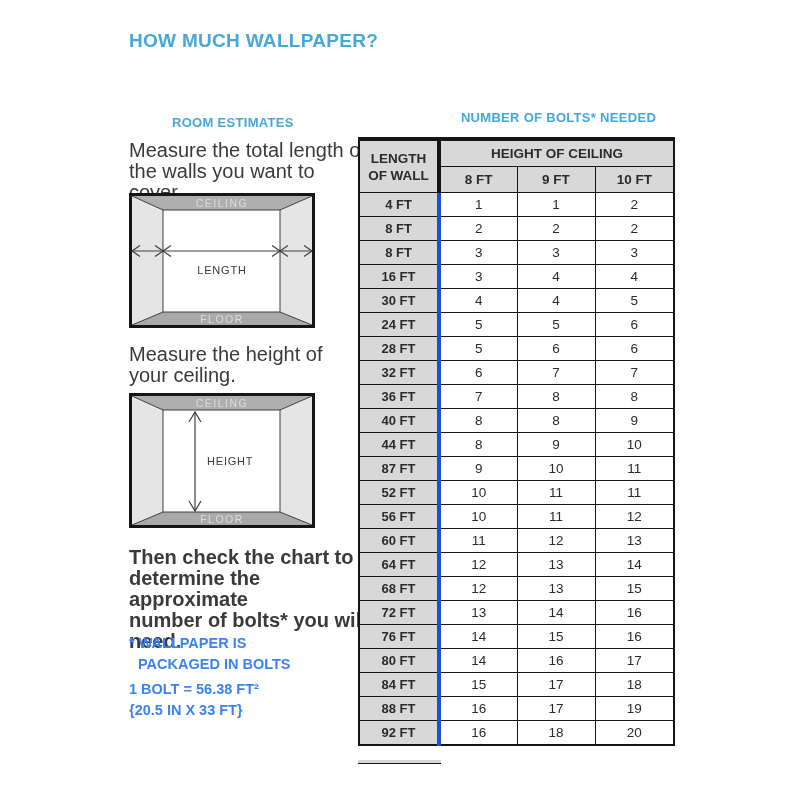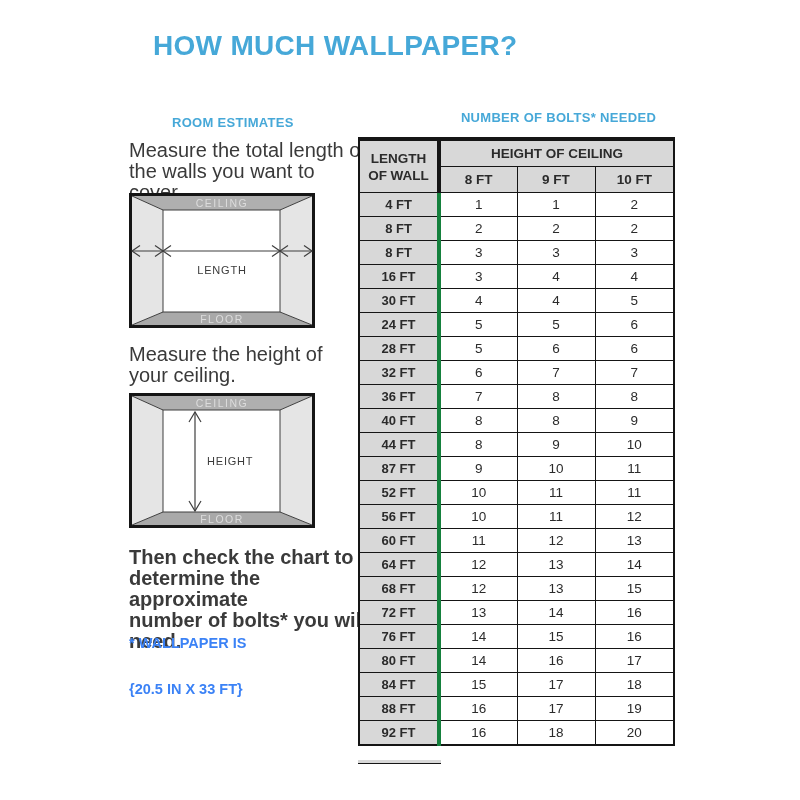--- a/index.html
+++ b/index.html
@@ -7,24 +7,23 @@
     width: 800px; height: 800px;
     background: #ffffff;
     font-family: "Liberation Sans", "DejaVu Sans", sans-serif;
     overflow: hidden;
     position: relative;
   }
   .abs { position: absolute; }
 
   .page-title {
     left: 129px; top: 30px;
-    font-size: 28px; font-weight: bold;
+    font-size: 19px; font-weight: bold;
     letter-spacing: 0.3px;
     color: var(--accent);
-    margin-left: 24px;
   }
   .section-heading {
     font-size: 13px; font-weight: bold;
     letter-spacing: 0.3px;
     color: var(--accent);
     margin-left: 43px;
   }
   #room-estimates-heading { left: 129px; top: 115px; }
   #table-heading { left: 358px; top: 110px; width: 315px; text-align: center; }
 
@@ -84,21 +83,21 @@
     white-space: pre-line;
     line-height: 17px;
     border-right: 4px solid #151515 !important;
   }
   th.sub { border-left: none; border-right: none; font-size: 13px; }
   table.bolts tbody td { height: 23px; font-size: 13.5px; background: #ffffff; }
   table.bolts tbody td.col1 {
     background: #d8d8d8;
     font-weight: bold;
     font-size: 13px;
-    border-right: 4px solid #15803d;
+    border-right: 4px solid #1d4ed8;
   }
   .col1-tail {
     left: 358px; top: 760px; width: 83px; height: 3px;
     background: #d8d8d8;
     border-bottom: 1.5px solid #151515;
   }
 </style>
 </head>
 <body>
 
@@ -161,23 +160,25 @@
   <text class="band-text" x="93" y="130" text-anchor="middle">FLOOR</text>
   <text class="measure-text" x="78" y="72" text-anchor="start">HEIGHT</text>
 </svg>
 
 <div class="abs body-text" id="step3">Then check the chart to
 determine the approximate
 number of bolts* you will need.</div>
 
 <div class="abs footnote-bold" id="footnote">
   <div class="line1">* WALLPAPER IS</div>
+  <div class="line2">PACKAGED IN BOLTS</div>
 </div>
 
 <div class="abs footnote-bold" id="bolt-spec">
+  <div>1 BOLT = 56.38 FT²</div>
   <div>{20.5 IN X 33 FT}</div>
 </div>
 
 <div class="abs section-heading" id="table-heading">NUMBER OF BOLTS* NEEDED</div>
 
 <table class="abs bolts">
   <colgroup>
       <col style="width:80px">
       <col style="width:78px">
       <col style="width:78px">

